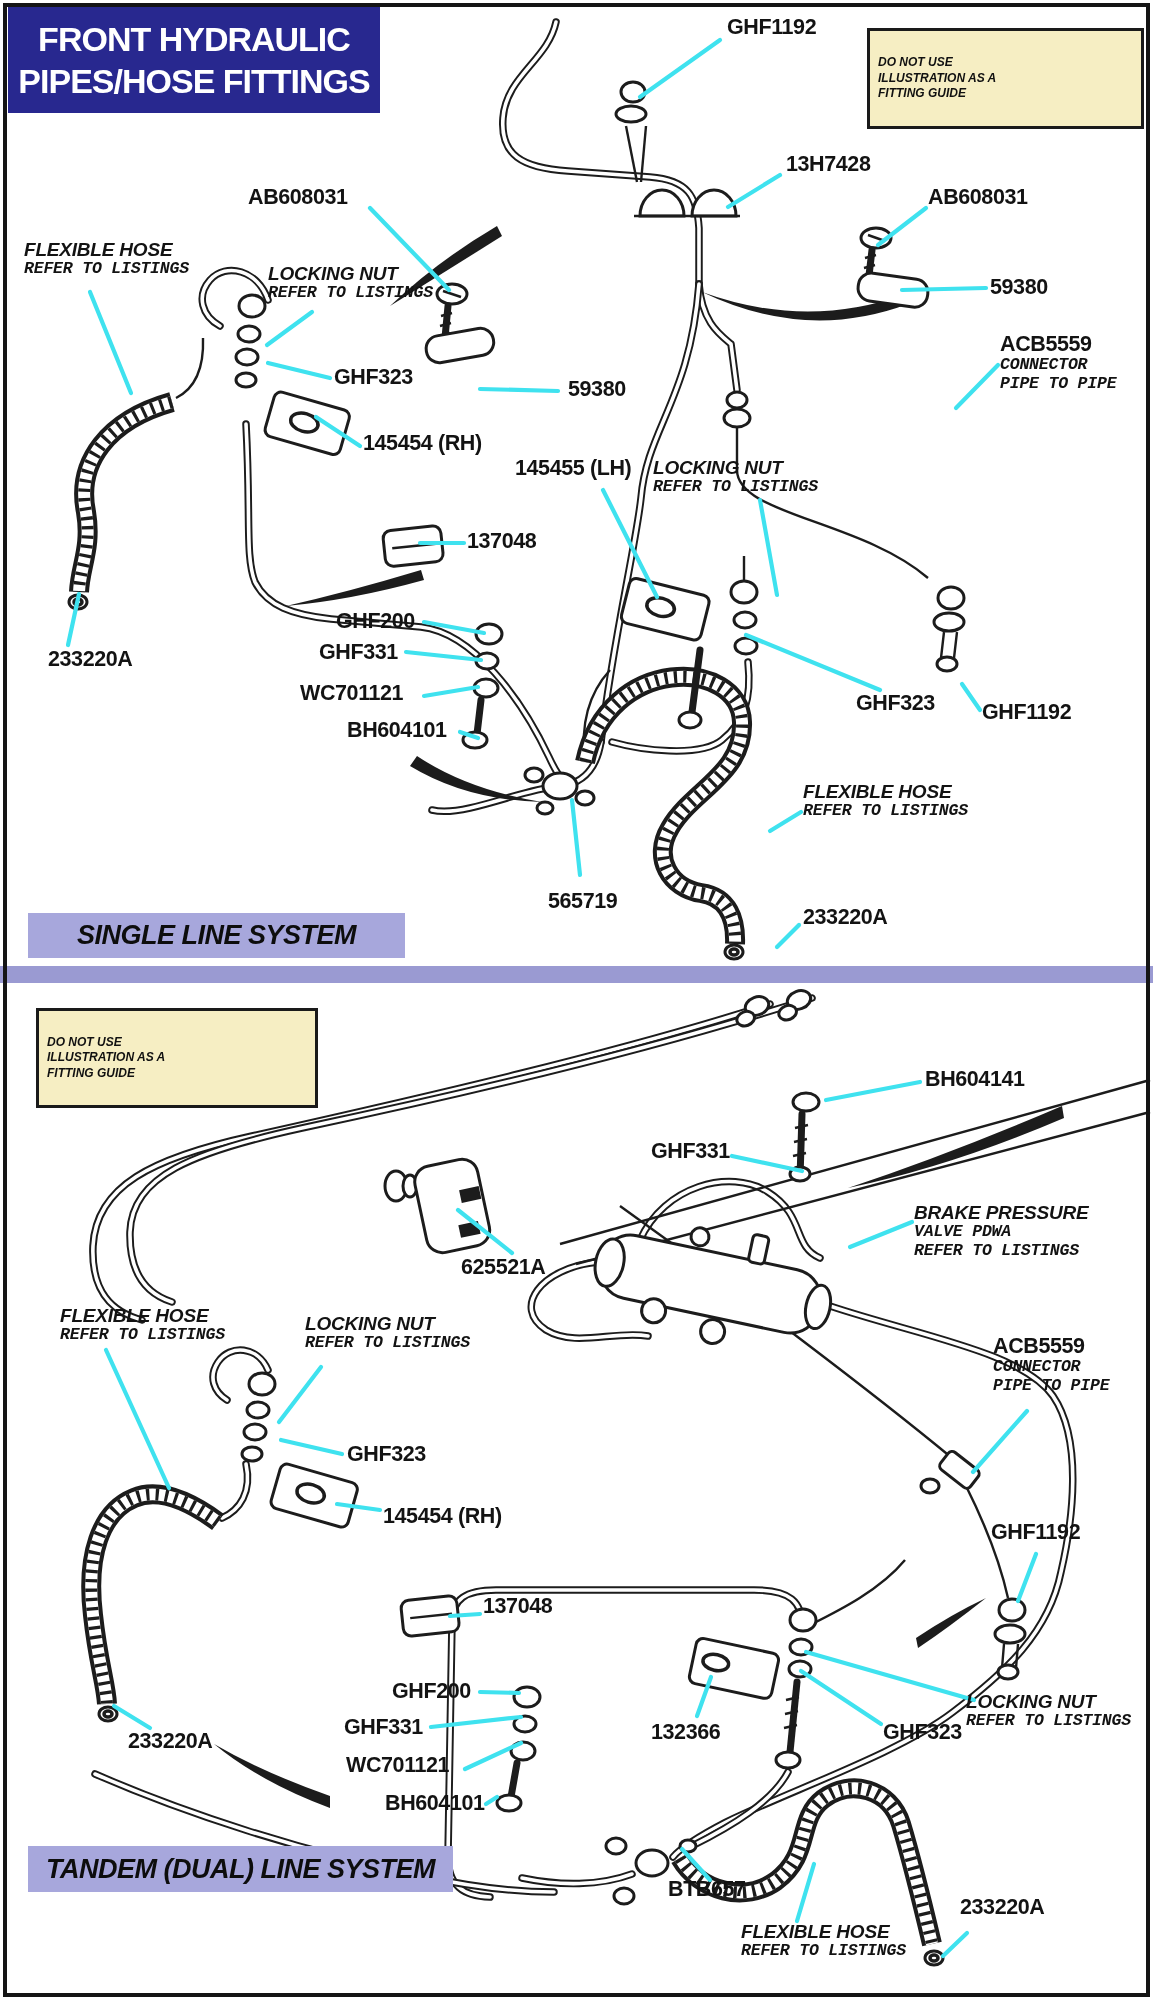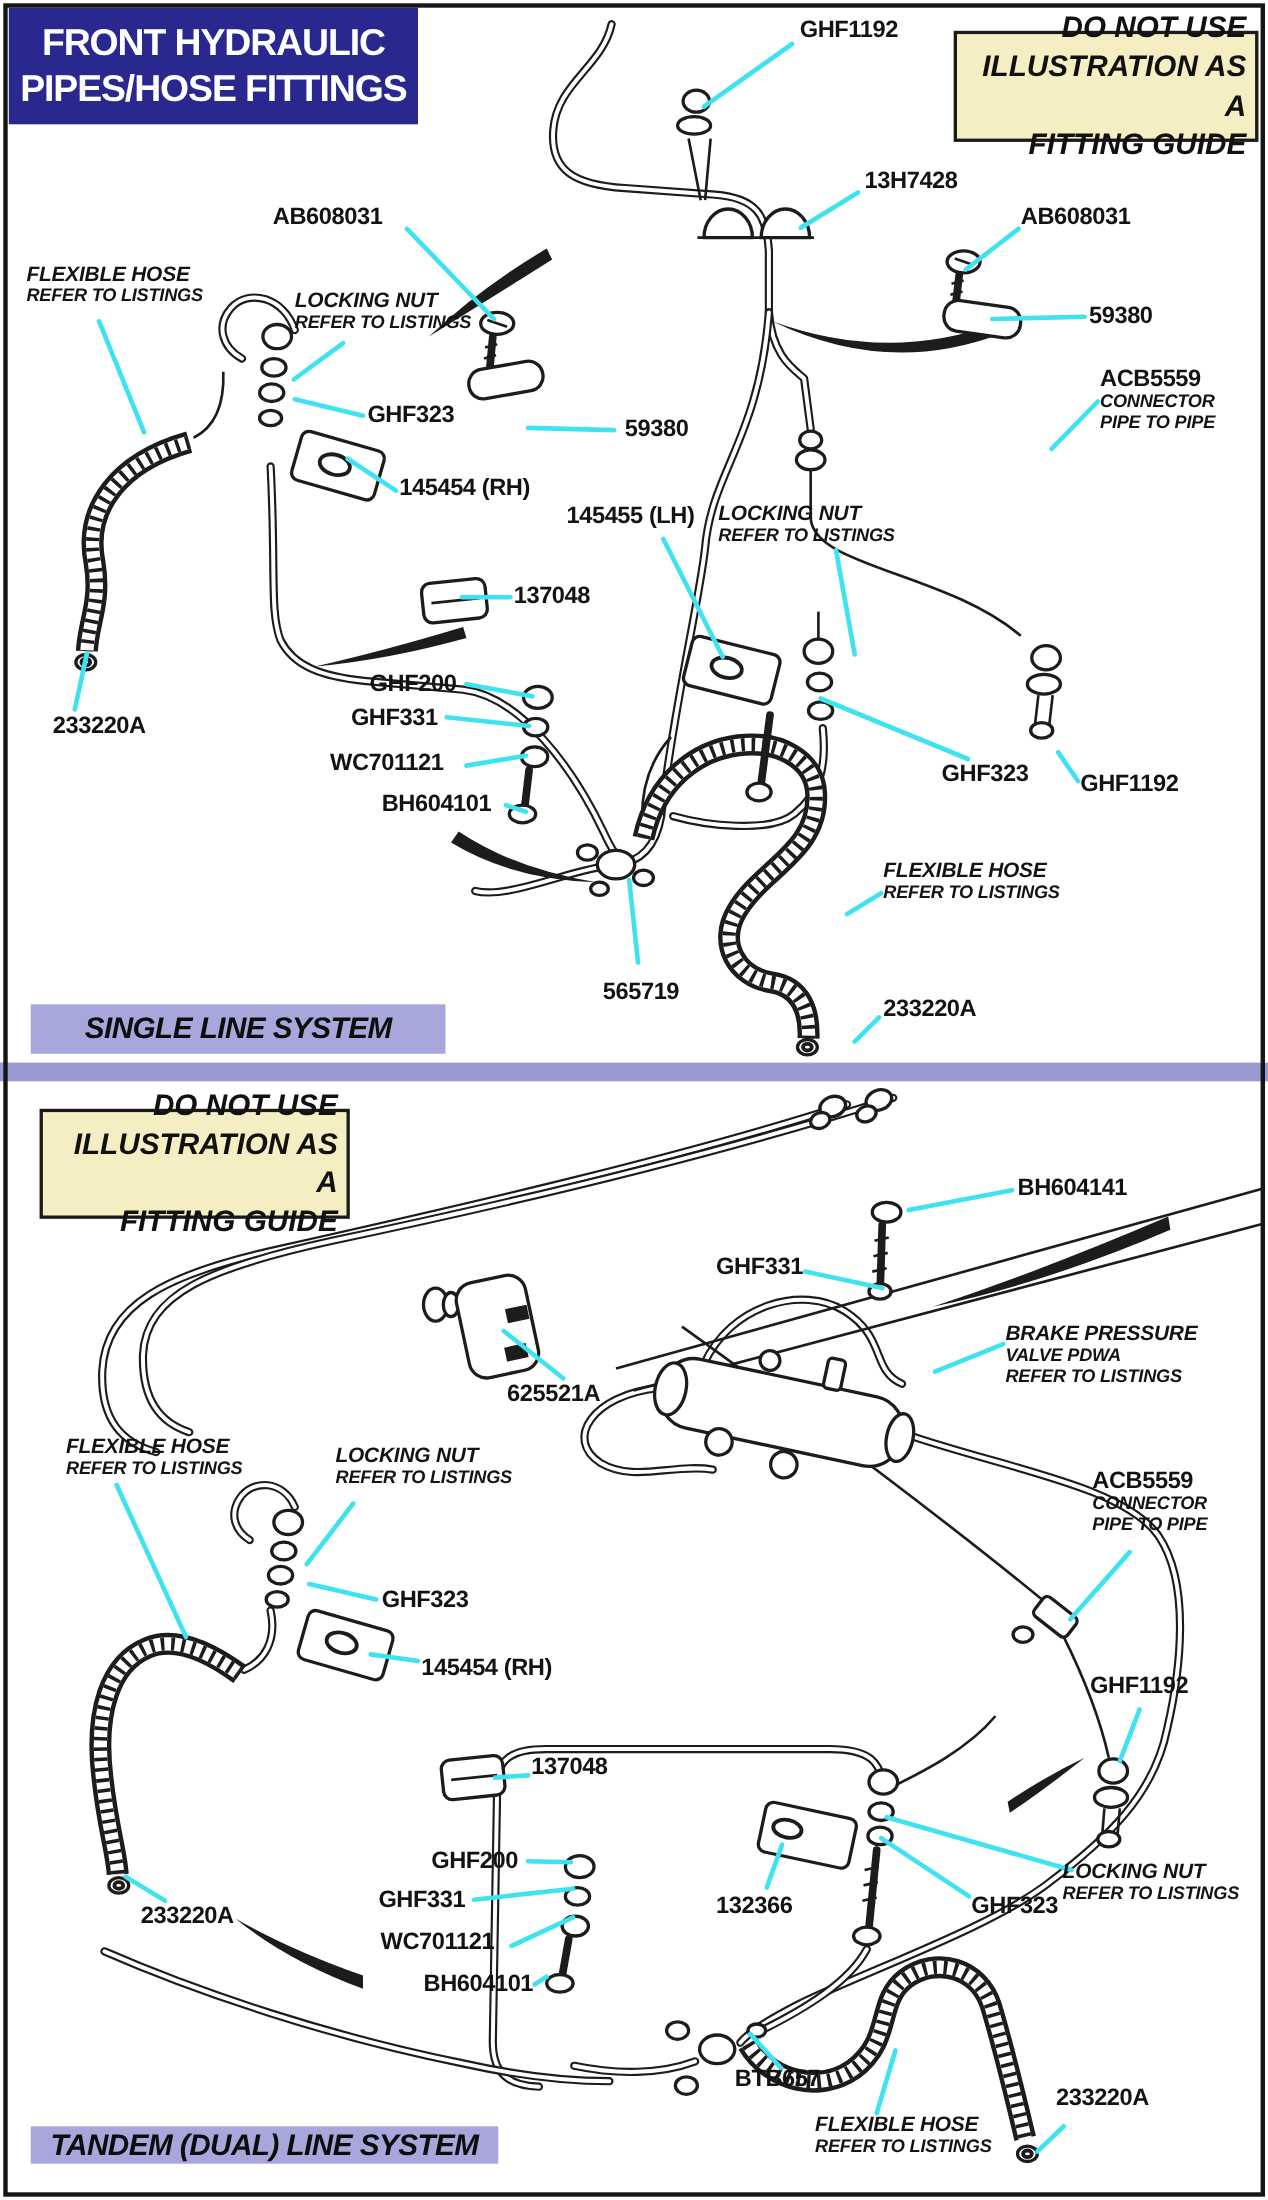--- a/index.html
+++ b/index.html
@@ -3,36 +3,36 @@
 <meta charset="utf-8">
 <style>
   html,body{margin:0;padding:0;background:#e8e8e8;}
   .page{position:relative;width:1153px;height:2000px;background:#ffffff;overflow:hidden;
         font-family:"Liberation Sans",sans-serif;}
   .frame{position:absolute;inset:3px;border:4px solid #151515;pointer-events:none;z-index:6;}
   .title-banner{position:absolute;left:8px;top:7px;width:372px;height:106px;background:#28288F;
         color:#fff;display:flex;flex-direction:column;justify-content:center;align-items:center;
         font-weight:bold;font-size:34px;line-height:1.25;letter-spacing:-1px;z-index:5;text-align:center;}
   .warn{position:absolute;background:#F6EEC3;border:3px solid #1a1a1a;color:#111;font-weight:bold;
-        font-style:italic;text-align:right;font-size:27px;line-height:1.3;display:flex;
+        font-style:italic;text-align:left;font-size:12px;line-height:1.3;display:flex;
         flex-direction:column;justify-content:center;padding:4px 8px;box-sizing:border-box;z-index:5;}
   .warn-top{left:867px;top:28px;width:277px;height:101px;}
   .warn-bottom{left:36px;top:1008px;width:282px;height:100px;}
   .sysbanner{position:absolute;background:#A7A7DC;color:#0d0d0d;font-weight:bold;font-style:italic;
         font-size:27px;display:flex;align-items:center;justify-content:center;letter-spacing:-0.5px;z-index:5;}
   .banner-single{left:28px;top:913px;width:377px;height:45px;}
-  .banner-tandem{left:28px;top:1933px;width:425px;height:34px;}
+  .banner-tandem{left:28px;top:1846px;width:425px;height:46px;}
   .divider{position:absolute;left:0;top:966px;width:100%;height:17px;background:#9A9AD2;z-index:4;}
   #art,#leaders{position:absolute;left:0;top:0;z-index:1;}
   #leaders{z-index:2;}
   #callouts{position:absolute;left:0;top:0;width:100%;height:100%;z-index:3;}
   .callout{position:absolute;color:#131313;white-space:nowrap;}
   .c-label{font-weight:bold;font-size:21.5px;letter-spacing:-0.4px;line-height:1.05;}
   .callout.it .c-label{font-style:italic;font-size:19px;letter-spacing:-0.2px;}
-  .c-note{font-weight:bold;font-style:italic;font-size:16.5px;line-height:1.15;letter-spacing:-0.2px;}
+  .c-note{font-weight:bold;font-style:italic;font-size:16.5px;line-height:1.15;letter-spacing:-0.2px;font-family:Liberation Mono, monospace;}
   
   .tube{fill:none;stroke:#1c1c1c;stroke-width:7.5;stroke-linecap:round;stroke-linejoin:round;}
   .tube-in{fill:none;stroke:#fff;stroke-width:3.6;stroke-linecap:round;stroke-linejoin:round;}
   .thin{fill:none;stroke:#1c1c1c;stroke-width:2.4;}
   .coil{fill:none;stroke:#1c1c1c;stroke-width:20;stroke-linecap:butt;}
   .coil-in{fill:none;stroke:#fff;stroke-width:12;}
   .coil-rib{fill:none;stroke:#1c1c1c;stroke-width:12;stroke-dasharray:3.2 6.2;}
   .part{fill:#fff;stroke:#1c1c1c;stroke-width:3;}
   .hole{fill:none;stroke:#1c1c1c;stroke-width:3.5;}
   .bolt{stroke:#1c1c1c;stroke-width:7;stroke-linecap:round;fill:none;}

